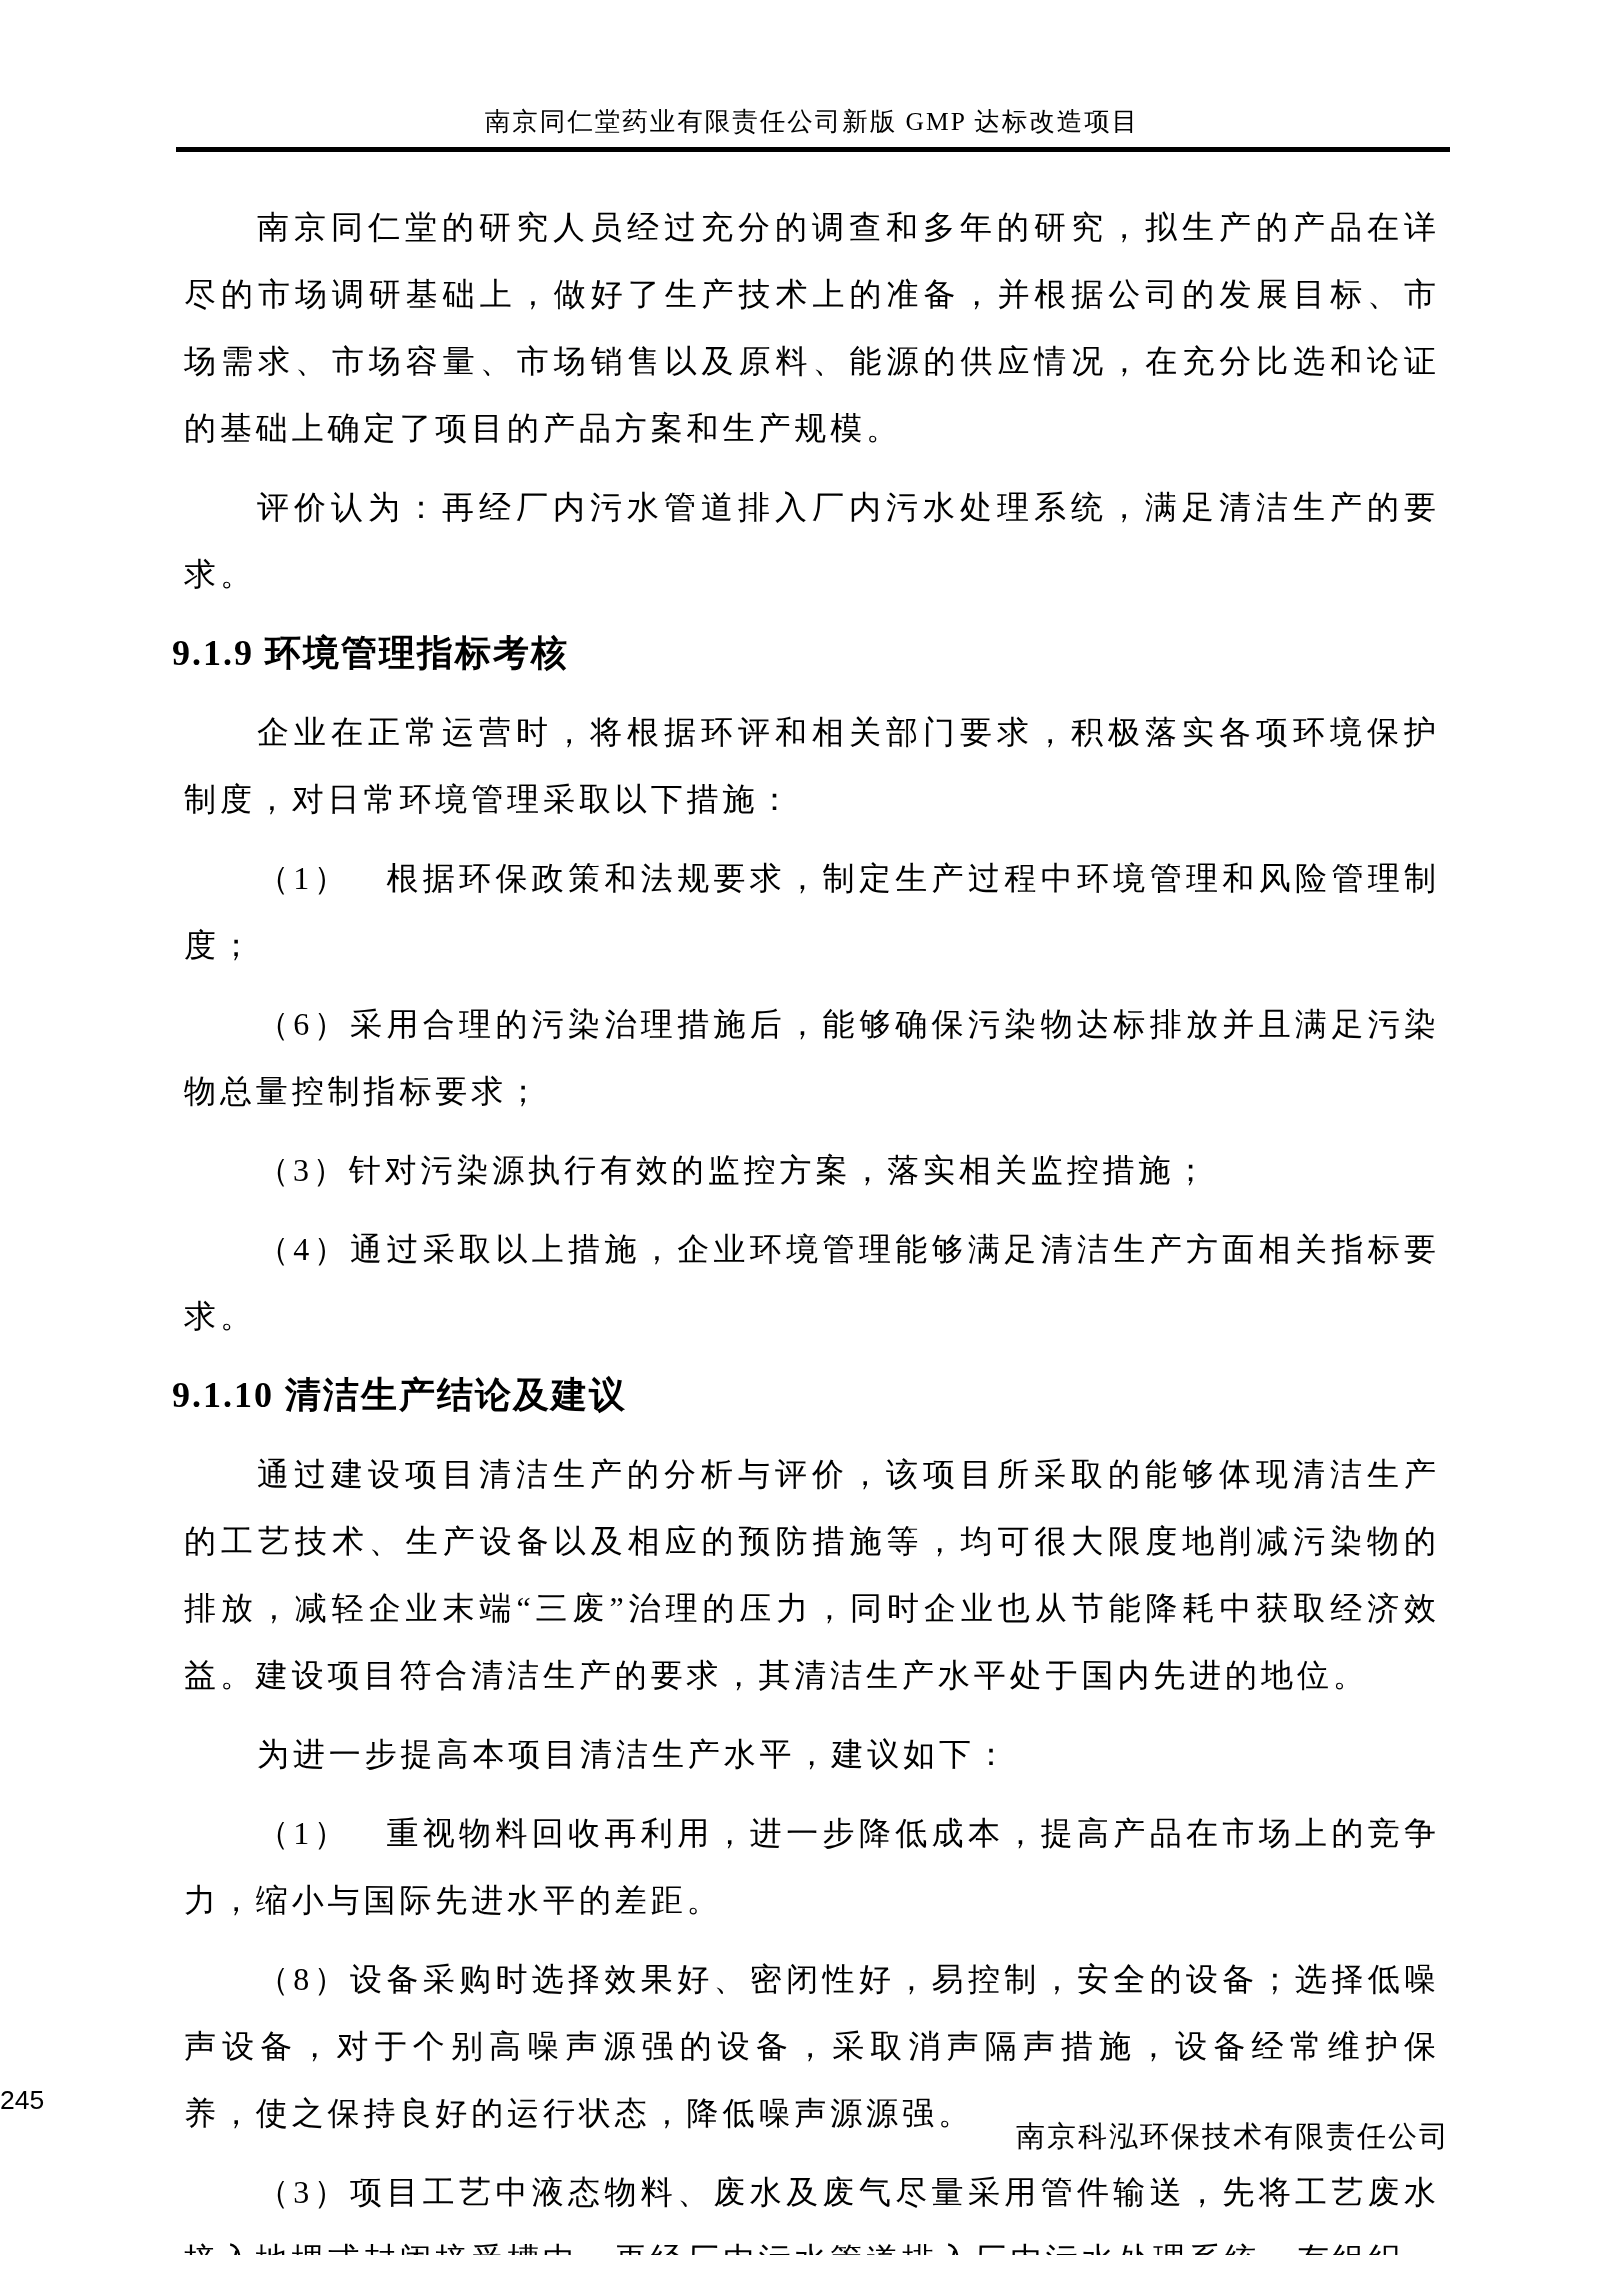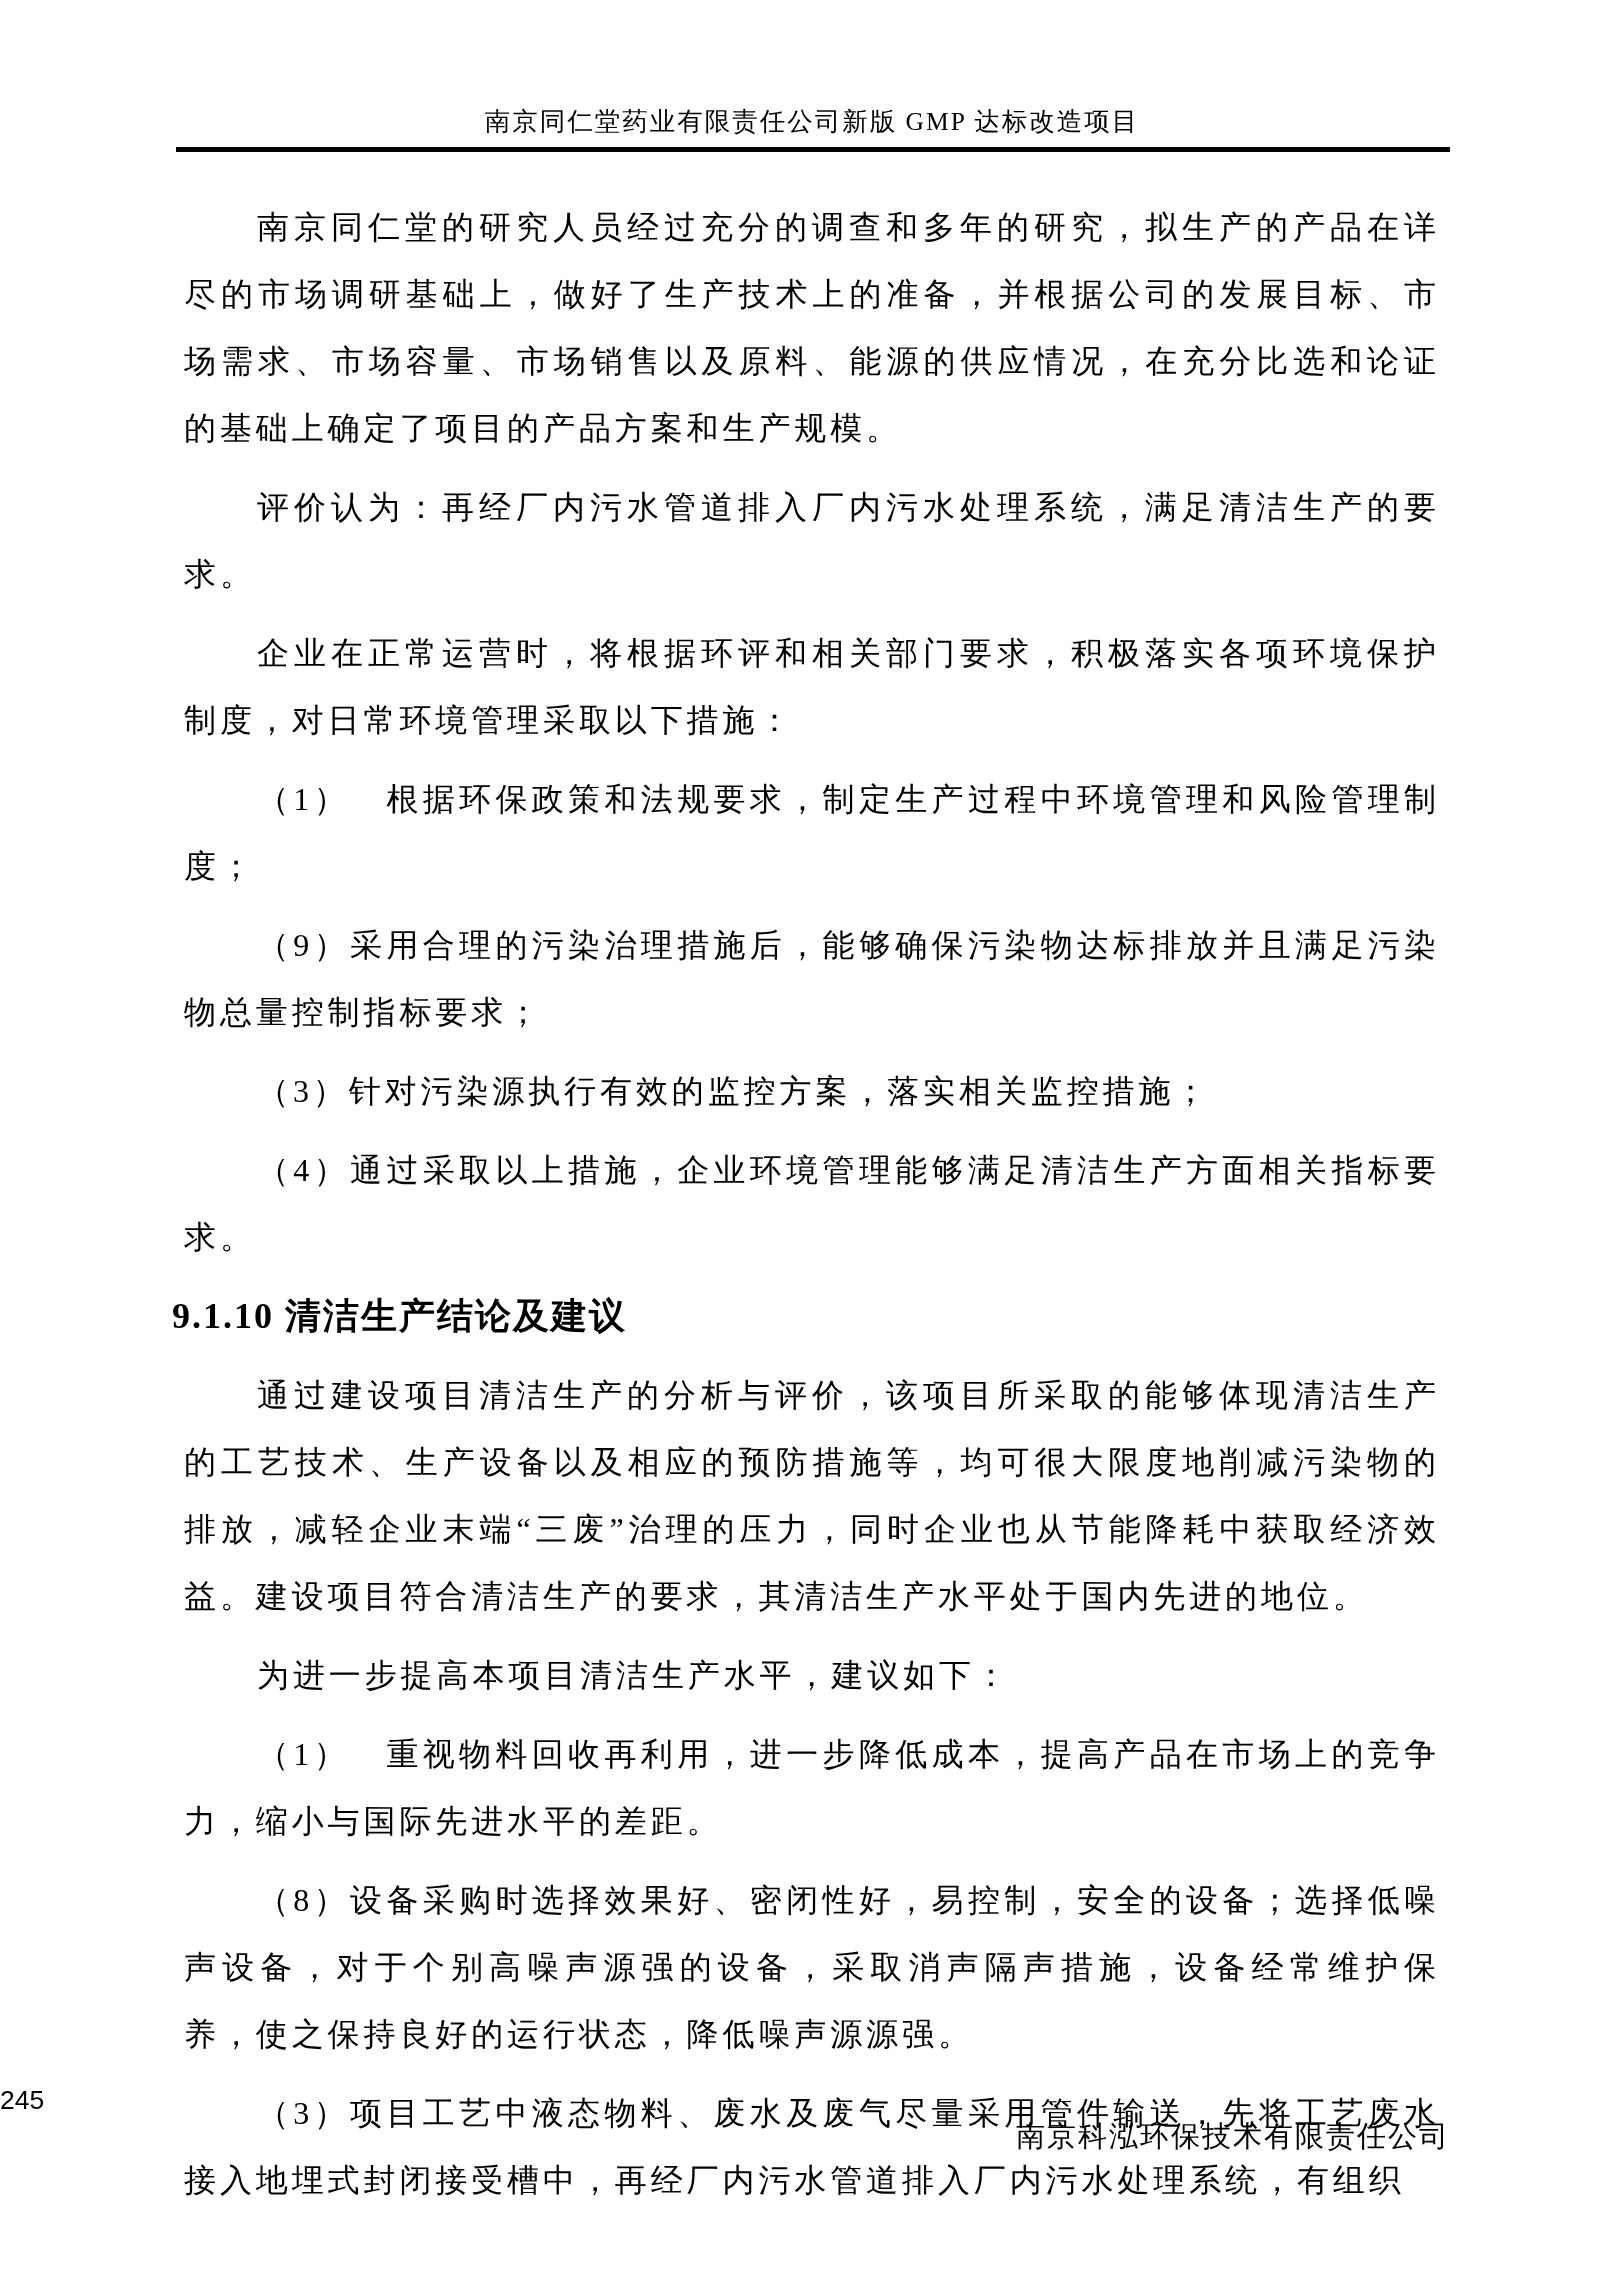--- a/index.html
+++ b/index.html
@@ -85,23 +85,24 @@
 
 <div class="page">
 
   <div class="page-header">南京同仁堂药业有限责任公司新版 GMP 达标改造项目</div>
 
   <div class="header-rule"></div>
 
   <div class="content">
     <p class="body-para">南京同仁堂的研究人员经过充分的调查和多年的研究，拟生产的产品在详尽的市场调研基础上，做好了生产技术上的准备，并根据公司的发展目标、市场需求、市场容量、市场销售以及原料、能源的供应情况，在充分比选和论证的基础上确定了项目的产品方案和生产规模。</p>
     <p class="body-para">评价认为：再经厂内污水管道排入厂内污水处理系统，满足清洁生产的要求。</p>
+    <h2 class="section-heading">9.1.9 环境管理指标考核</h2>
     <p class="body-para">企业在正常运营时，将根据环评和相关部门要求，积极落实各项环境保护制度，对日常环境管理采取以下措施：</p>
     <p class="body-para">（1）　根据环保政策和法规要求，制定生产过程中环境管理和风险管理制度；</p>
-    <p class="body-para">（9）采用合理的污染治理措施后，能够确保污染物达标排放并且满足污染物总量控制指标要求；</p>
+    <p class="body-para">（6）采用合理的污染治理措施后，能够确保污染物达标排放并且满足污染物总量控制指标要求；</p>
     <p class="body-para">（3）针对污染源执行有效的监控方案，落实相关监控措施；</p>
     <p class="body-para">（4）通过采取以上措施，企业环境管理能够满足清洁生产方面相关指标要求。</p>
     <h2 class="section-heading">9.1.10 清洁生产结论及建议</h2>
     <p class="body-para">通过建设项目清洁生产的分析与评价，该项目所采取的能够体现清洁生产的工艺技术、生产设备以及相应的预防措施等，均可很大限度地削减污染物的排放，减轻企业末端“三废”治理的压力，同时企业也从节能降耗中获取经济效益。建设项目符合清洁生产的要求，其清洁生产水平处于国内先进的地位。</p>
     <p class="body-para">为进一步提高本项目清洁生产水平，建议如下：</p>
     <p class="body-para">（1）　重视物料回收再利用，进一步降低成本，提高产品在市场上的竞争力，缩小与国际先进水平的差距。</p>
     <p class="body-para">（8）设备采购时选择效果好、密闭性好，易控制，安全的设备；选择低噪声设备，对于个别高噪声源强的设备，采取消声隔声措施，设备经常维护保养，使之保持良好的运行状态，降低噪声源源强。</p>
     <p class="body-para">（3）项目工艺中液态物料、废水及废气尽量采用管件输送，先将工艺废水接入地埋式封闭接受槽中，再经厂内污水管道排入厂内污水处理系统，有组织</p>
   </div>
 

